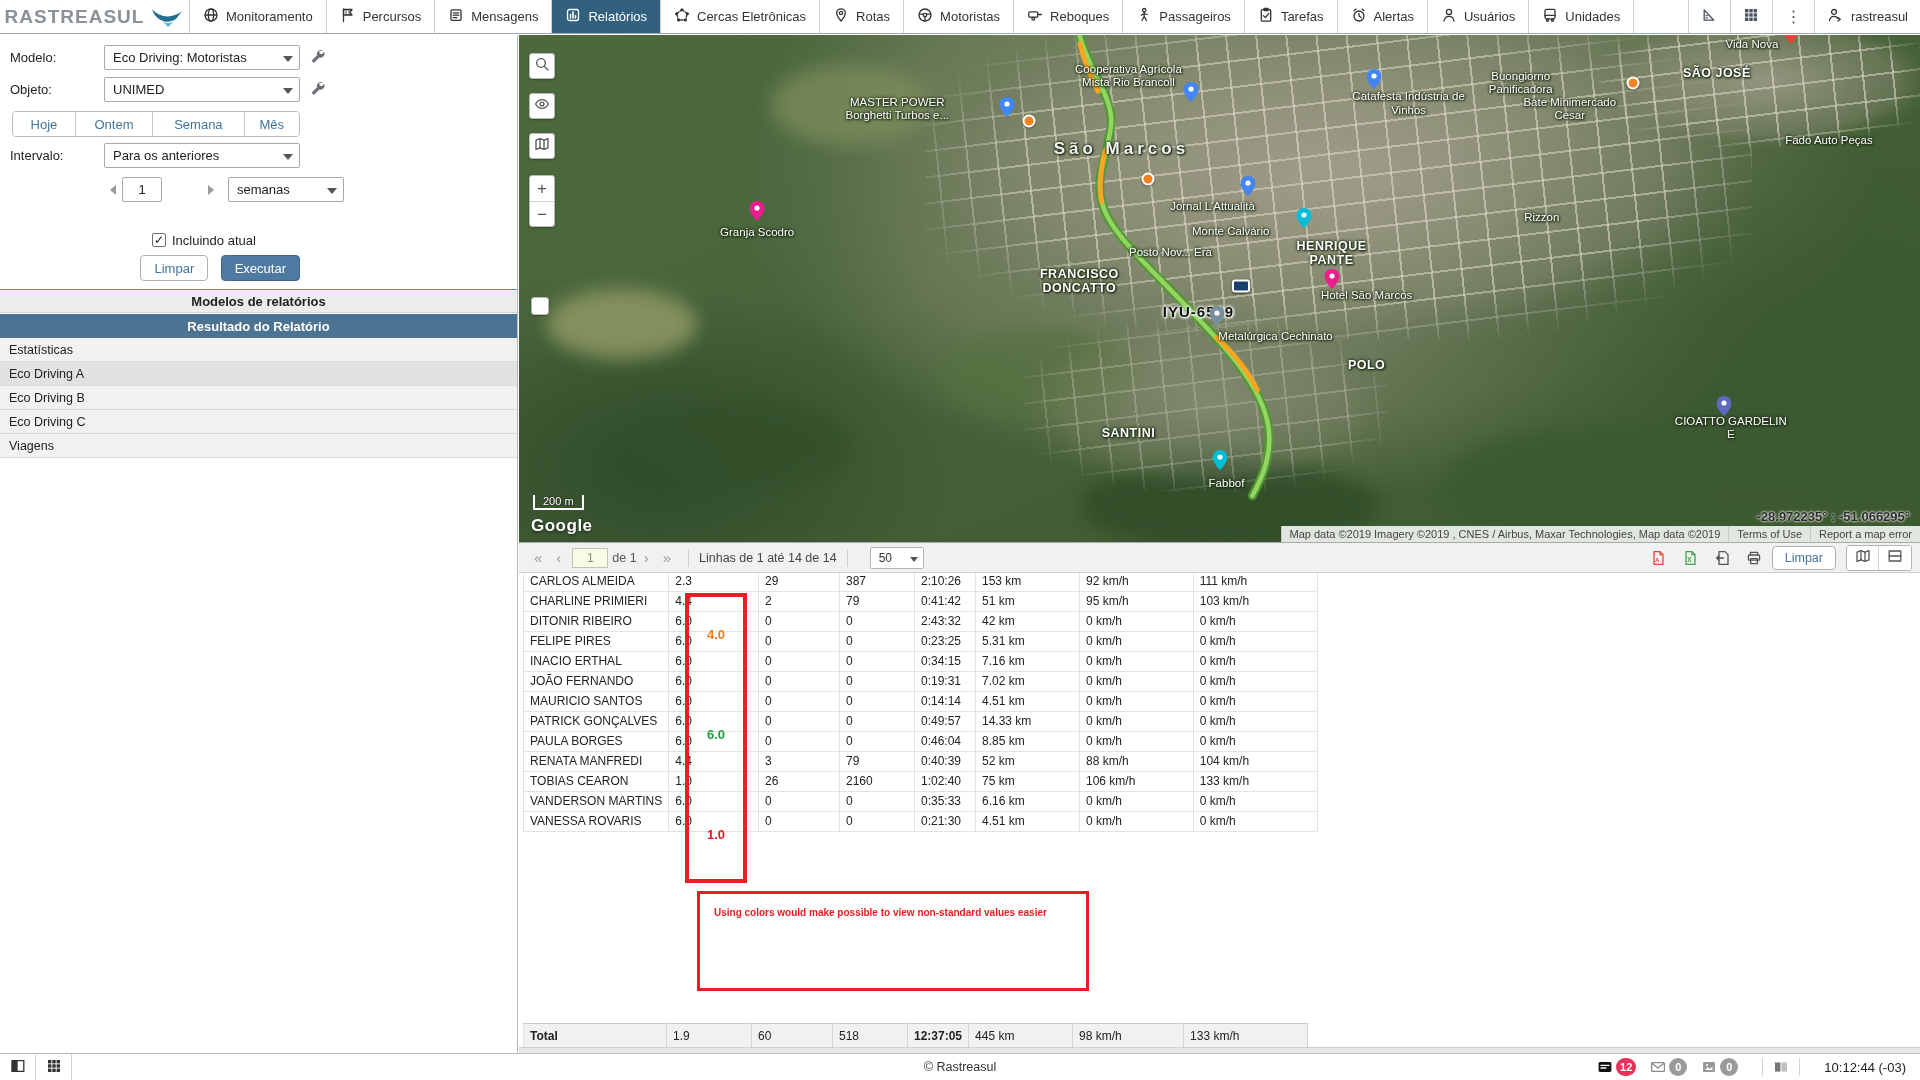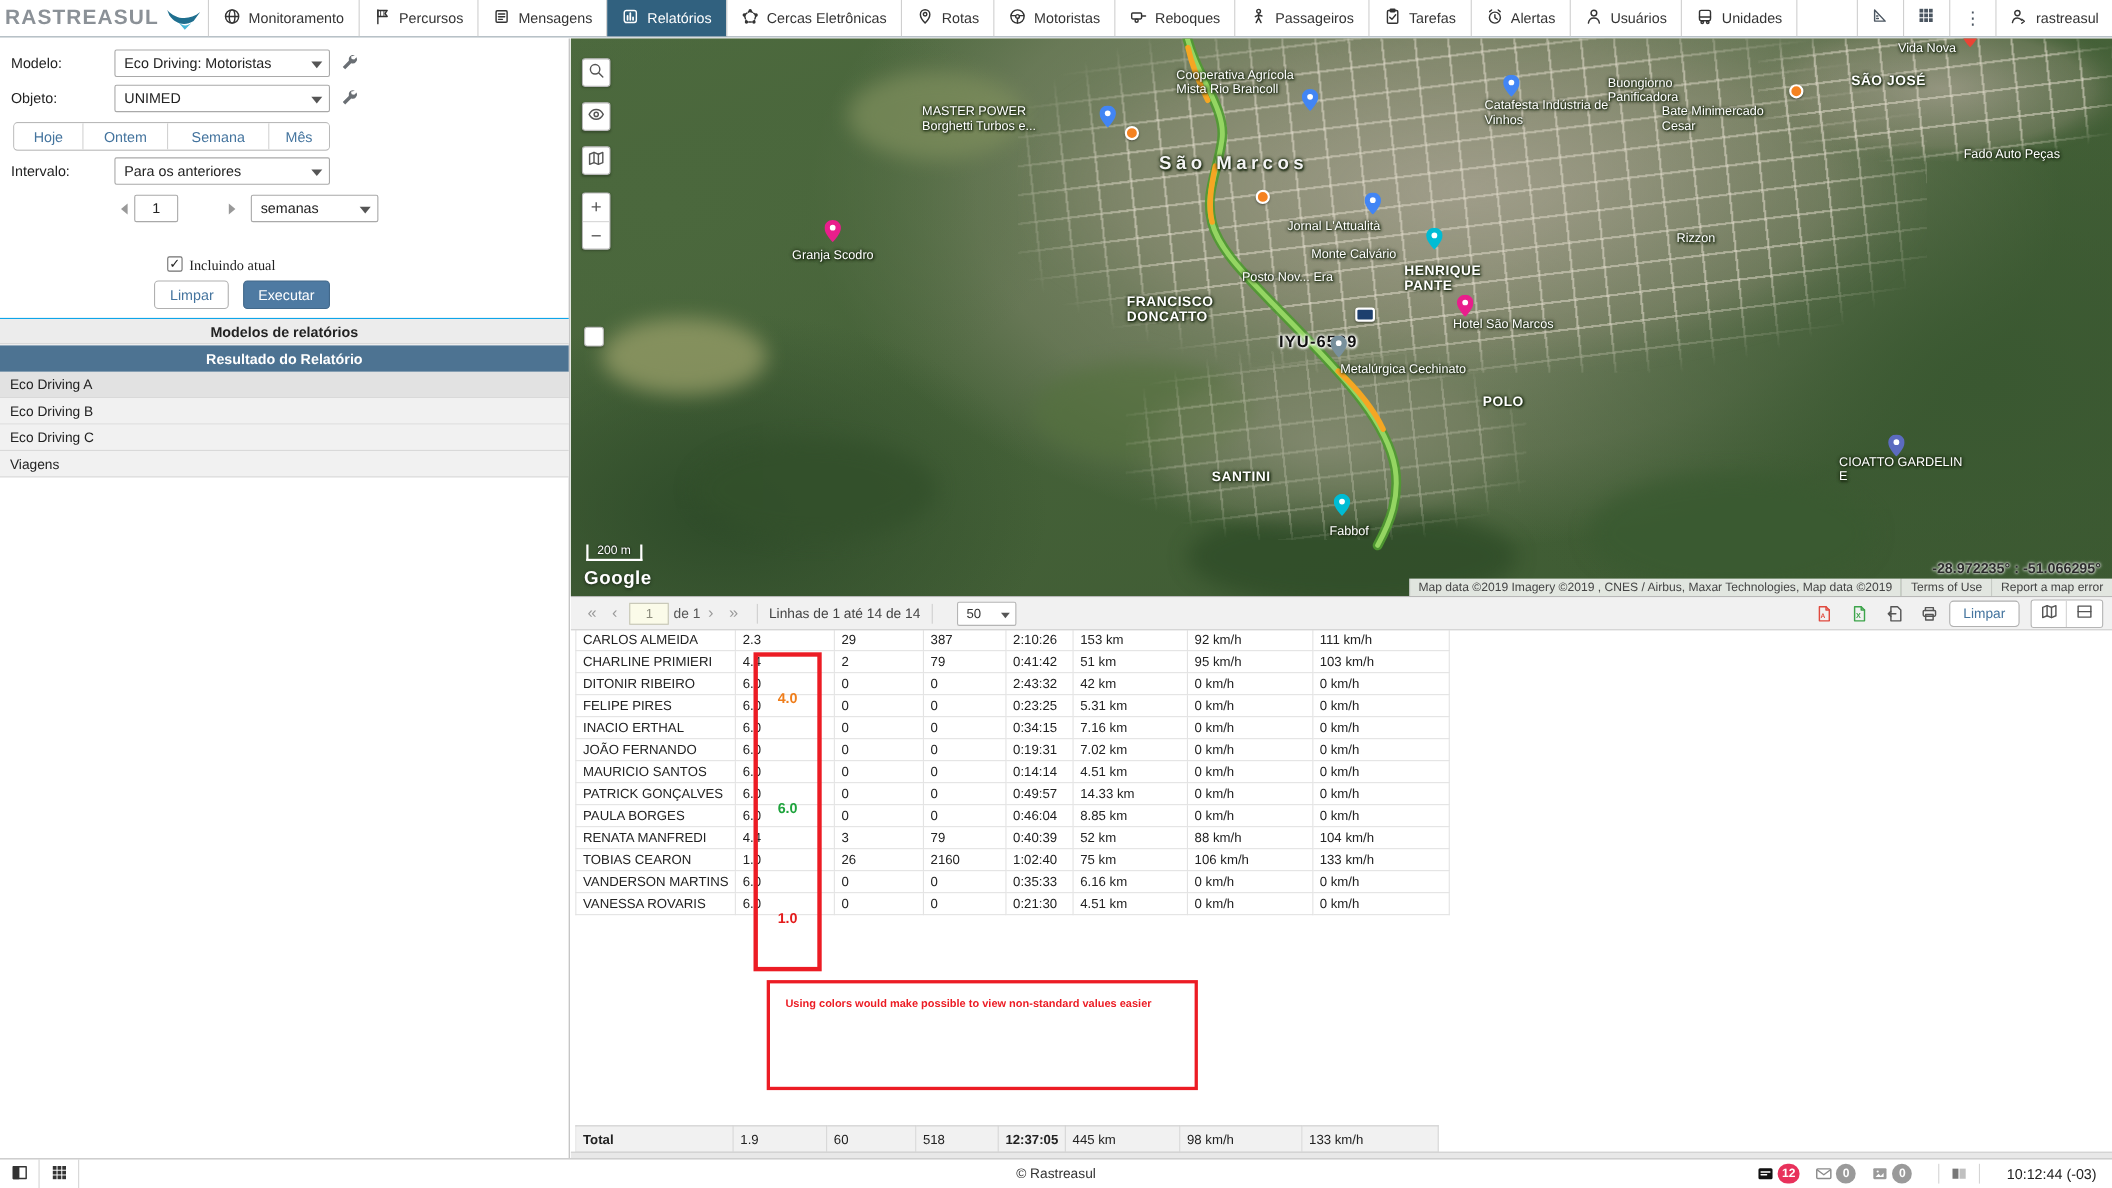--- a/index.html
+++ b/index.html
@@ -27,21 +27,21 @@
   .seg-group { position:absolute; left:12px; top:76px; width:288px; height:26px; display:flex; border:1px solid #b9b9b9; border-radius:4px; overflow:hidden; background:#fff; }
   .seg-btn { border-right:1px solid #c7c7c7; display:flex; align-items:center; justify-content:center; font-size:13px; color:#44749e; background:#fff; }
   .seg-btn:last-child { border-right:none; }
   .stepper-arrow { position:absolute; top:8px; width:0; height:0; border-top:5px solid transparent; border-bottom:5px solid transparent; }
   .arrow-left { left:110px; border-right:6px solid #999; }
   .arrow-right { left:208px; border-left:6px solid #999; }
   #interval-count { position:absolute; left:122px; top:0; width:40px; height:25px; border:1px solid #a9a9a9; border-radius:2px; text-align:center; font-size:13px; color:#222; line-height:23px; background:#fff; }
   #interval-unit { left:228px; width:116px; }
   .checkbox-row { position:absolute; left:0; top:196px; width:344px; height:20px; }
   .checkbox { position:absolute; left:152px; top:2px; width:14px; height:14px; border:1px solid #707070; background:#fff; border-radius:2px; font-size:12px; line-height:12px; text-align:center; color:#222; }
-  .checkbox-label { position:absolute; left:172px; top:2px; font-size:13px; color:#222;font-family:Liberation Serif, serif; }
+  .checkbox-label { position:absolute; left:172px; top:2px; font-size:13px; color:#222; }
   .btn { display:inline-flex; align-items:center; justify-content:center; height:26px; padding:0 13px; font-size:13px; border-radius:4px; border:1px solid #b0b0b0; background:#fff; color:#44749e; }
   .btn.primary { background:#4e7aa2; border-color:#42688a; color:#fff; }
   #form-actions { position:absolute; left:0; top:220px; width:344px; text-align:right; padding-right:44px; }
   #form-actions .btn { margin-left:8px; }
   .sec-header { position:absolute; left:0; width:100%; height:24px; display:flex; align-items:center; justify-content:center; font-size:13px; font-weight:bold; }
   #models-header { top:254px; background:#ececec; color:#222; border-top:1px solid #0ea5e9; border-bottom:1px solid #d4d4d4; }
   #result-header { top:279px; background:#4d7392; color:#fff; }
   #result-list { position:absolute; left:0; top:303px; width:100%; }
   .result-item { height:24px; display:flex; align-items:center; padding-left:9px; font-size:12.5px; color:#222; background:#f1f1f1; border-bottom:1px solid #d9d9d9; }
   .result-item.selected { background:#e2e2e2; }
@@ -58,21 +58,21 @@
   .patch { position:absolute; border-radius:50%; filter:blur(9px); }
   .city-grid { position:absolute;
     background:
       repeating-linear-gradient(84deg, rgba(228,222,206,.55) 0 2px, rgba(0,0,0,0) 2px 30px),
       repeating-linear-gradient(-7deg, rgba(228,222,206,.5) 0 2px, rgba(0,0,0,0) 2px 26px),
       radial-gradient(ellipse at center, rgba(164,160,142,.8) 0%, rgba(136,138,112,.45) 58%, rgba(0,0,0,0) 75%);
     -webkit-mask:radial-gradient(ellipse at center, #000 55%, rgba(0,0,0,0) 78%);
     mask:radial-gradient(ellipse at center, #000 55%, rgba(0,0,0,0) 78%);
   }
   #route-svg { position:absolute; left:0; top:0; }
-  .map-label { position:absolute; transform:translate(-50%,-50%); text-align:left; white-space:nowrap; pointer-events:none;
+  .map-label { position:absolute; transform:translate(-50%,-50%); text-align:center; white-space:nowrap; pointer-events:none;
     color:#fff; text-shadow:0 0 3px #1b2a12, 0 0 3px #1b2a12, 1px 1px 2px #1b2a12; }
   .map-label.poi { font-size:11.5px; max-width:118px; white-space:normal; line-height:1.15; }
   .map-label.city { font-size:12.5px; font-weight:bold; letter-spacing:.5px; max-width:110px; white-space:normal; }
   .map-label.city-major { font-size:17px; font-weight:bold; letter-spacing:4px; color:#f4f4f4; }
   .map-label.plate { font-size:15px; font-weight:bold; color:#111; letter-spacing:1px;
     text-shadow:0 0 3px #fff, 0 0 3px #fff, 0 0 4px #fff, 1px 1px 2px #fff; }
   .map-marker { position:absolute; transform:translate(-50%,-100%); }
   .map-dot { position:absolute; transform:translate(-50%,-50%); border-radius:50%; width:13px; height:13px; border:2px solid #fff; box-shadow:0 1px 2px rgba(0,0,0,.4); }
   .map-vehicle { position:absolute; transform:translate(-50%,-50%); width:18px; height:13px; border-radius:3px; background:#1d3f6e; border:2px solid #fff; box-shadow:0 1px 2px rgba(0,0,0,.5); }
   .map-ctrl { position:absolute; left:10px; width:26px; height:26px; background:#fff; border:1px solid #b9b9b9; border-radius:3px; display:flex; align-items:center; justify-content:center; color:#555; box-shadow:0 1px 2px rgba(0,0,0,.25); }
@@ -324,20 +324,21 @@
     <span class="checkbox" id="include-current-cb">✓</span>
     <span class="checkbox-label">Incluindo atual</span>
   </div>
   <div id="form-actions">
     <span class="btn">Limpar</span>
     <span class="btn primary">Executar</span>
   </div>
   <div class="sec-header" id="models-header">Modelos de relatórios</div>
   <div class="sec-header" id="result-header">Resultado do Relatório</div>
   <div id="result-list">
+      <div class="result-item">Estatísticas</div>
       <div class="result-item selected">Eco Driving A</div>
       <div class="result-item">Eco Driving B</div>
       <div class="result-item">Eco Driving C</div>
       <div class="result-item">Viagens</div>
     </div>
 </div>
 
 <div id="map">
 
   <div class="patch" style="left:2%;top:50%;width:150px;height:70px;background:#9aa06a;opacity:.75;"></div>

